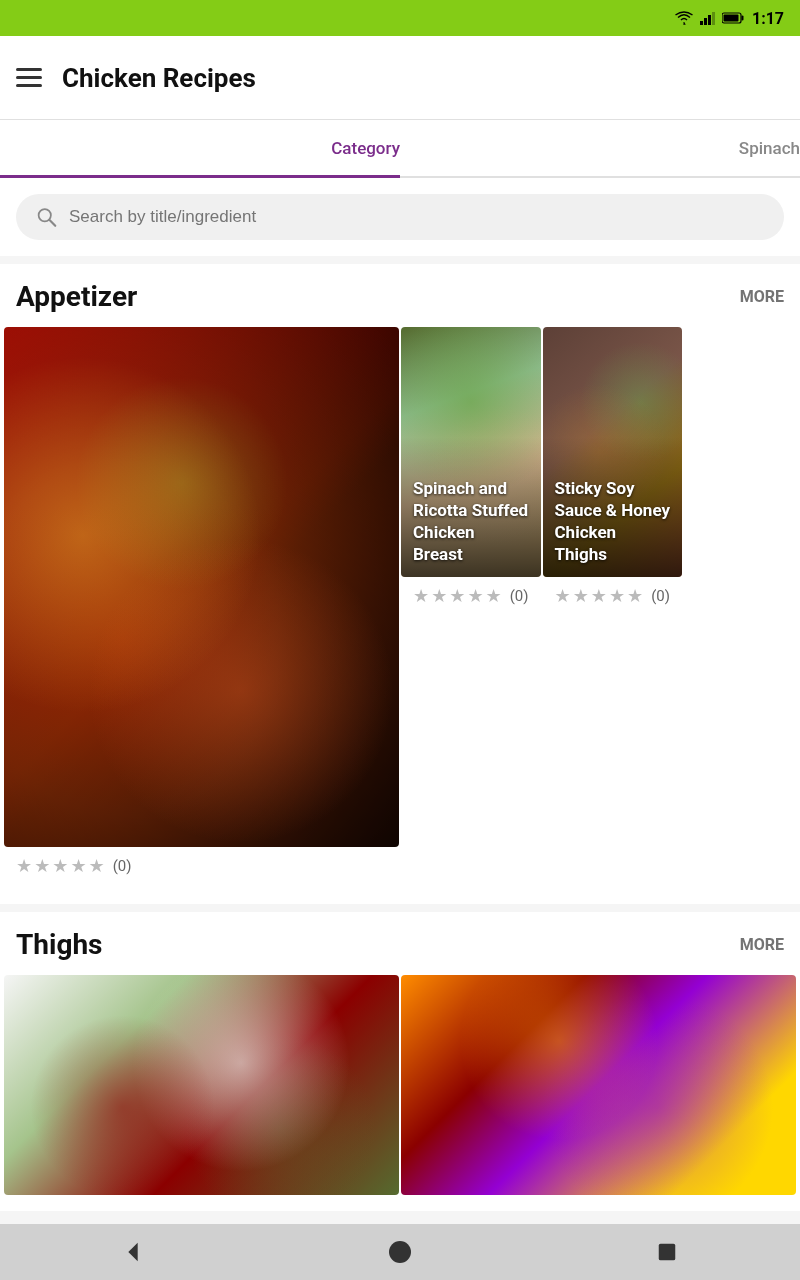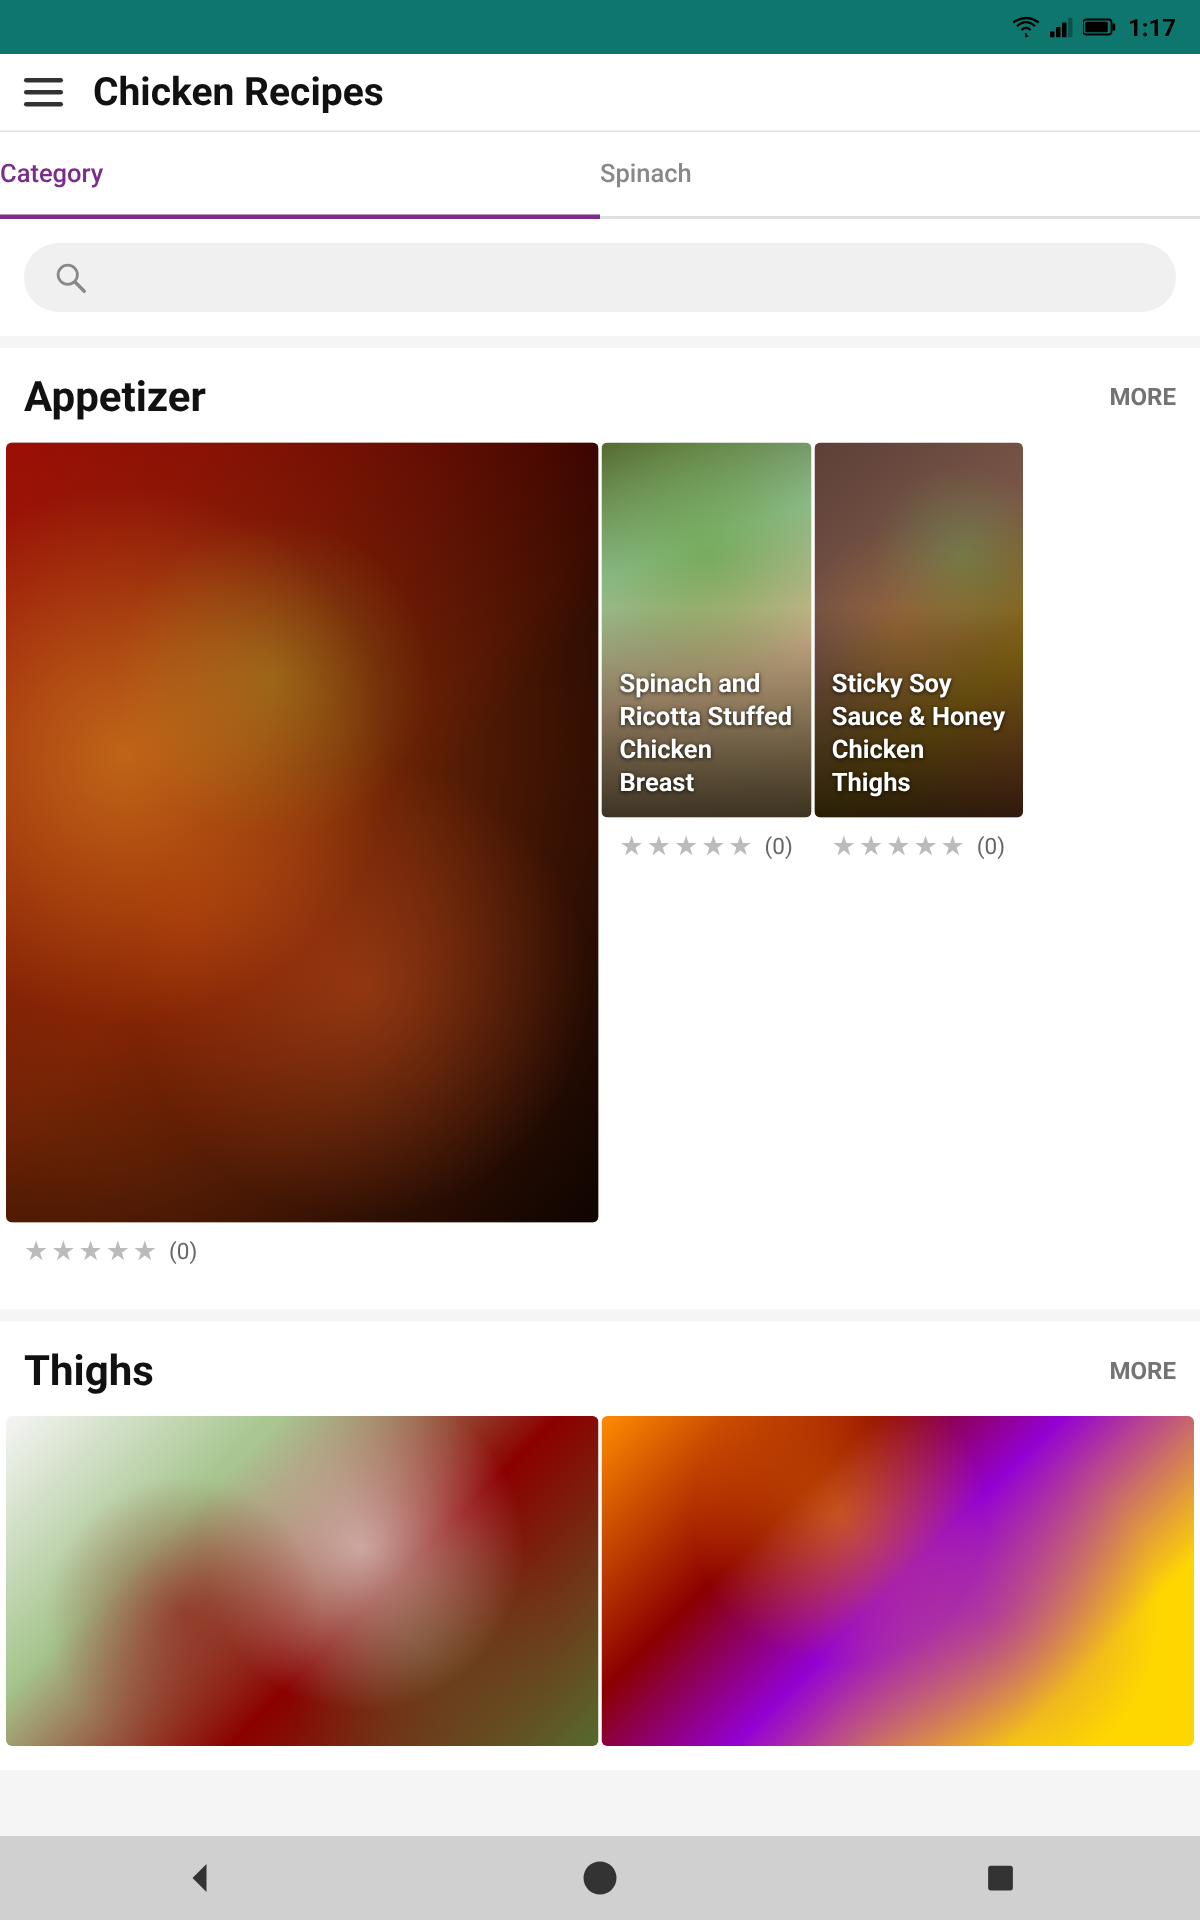--- a/index.html
+++ b/index.html
@@ -6,21 +6,21 @@
     body {
       width: 800px;
       min-height: 1280px;
       font-family: 'Roboto', Arial, sans-serif;
       background: #f5f5f5;
       overflow-x: hidden;
     }
 
     
     .status-bar {
-      background: #0f766e;
+      background: #84cc16;
       height: 36px;
       display: flex;
       align-items: center;
       justify-content: flex-end;
       padding: 0 16px;
       gap: 8px;
     }
     .status-bar-icons {
       display: flex;
       align-items: center;
@@ -28,21 +28,21 @@
     }
     .status-time {
       font-size: 16px;
       font-weight: bold;
       color: #000;
     }
 
     
     .app-bar {
       background: #fff;
-      height: 52px;
+      height: 84px;
       display: flex;
       align-items: center;
       padding: 0 16px;
       gap: 20px;
       border-bottom: 1px solid #e0e0e0;
     }
     .hamburger-icon {
       display: flex;
       flex-direction: column;
       gap: 5px;
@@ -62,21 +62,21 @@
     }
 
     
     .tabs {
       background: #fff;
       display: flex;
       border-bottom: 2px solid #e0e0e0;
     }
     .tab {
       flex: 1;
-      text-align: left;
+      text-align: right;
       padding: 18px 0;
       font-size: 17px;
       color: #888;
       cursor: pointer;
       position: relative;
       font-weight: 500;
     }
     .tab.active {
       color: #7b2d8b;
     }
@@ -351,20 +351,21 @@
 </div>
 
 <div class="scrollable">
 
   <div class="search-container">
     <div class="search-box">
       <svg width="22" height="22" viewBox="0 0 24 24">
         <circle cx="10" cy="10" r="7" fill="none" stroke="#888" stroke-width="2"></circle>
         <line x1="15.5" y1="15.5" x2="22" y2="22" stroke="#888" stroke-width="2.5" stroke-linecap="round"></line>
       </svg>
+      <input class="search-input" type="text" placeholder="Search by title/ingredient" style="">
     </div>
   </div>
 
   <div class="section">
     <div class="section-header">
       <span class="section-title">Appetizer</span>
       <span class="more-link">MORE</span>
     </div>
 
     <div class="grid-2col">

